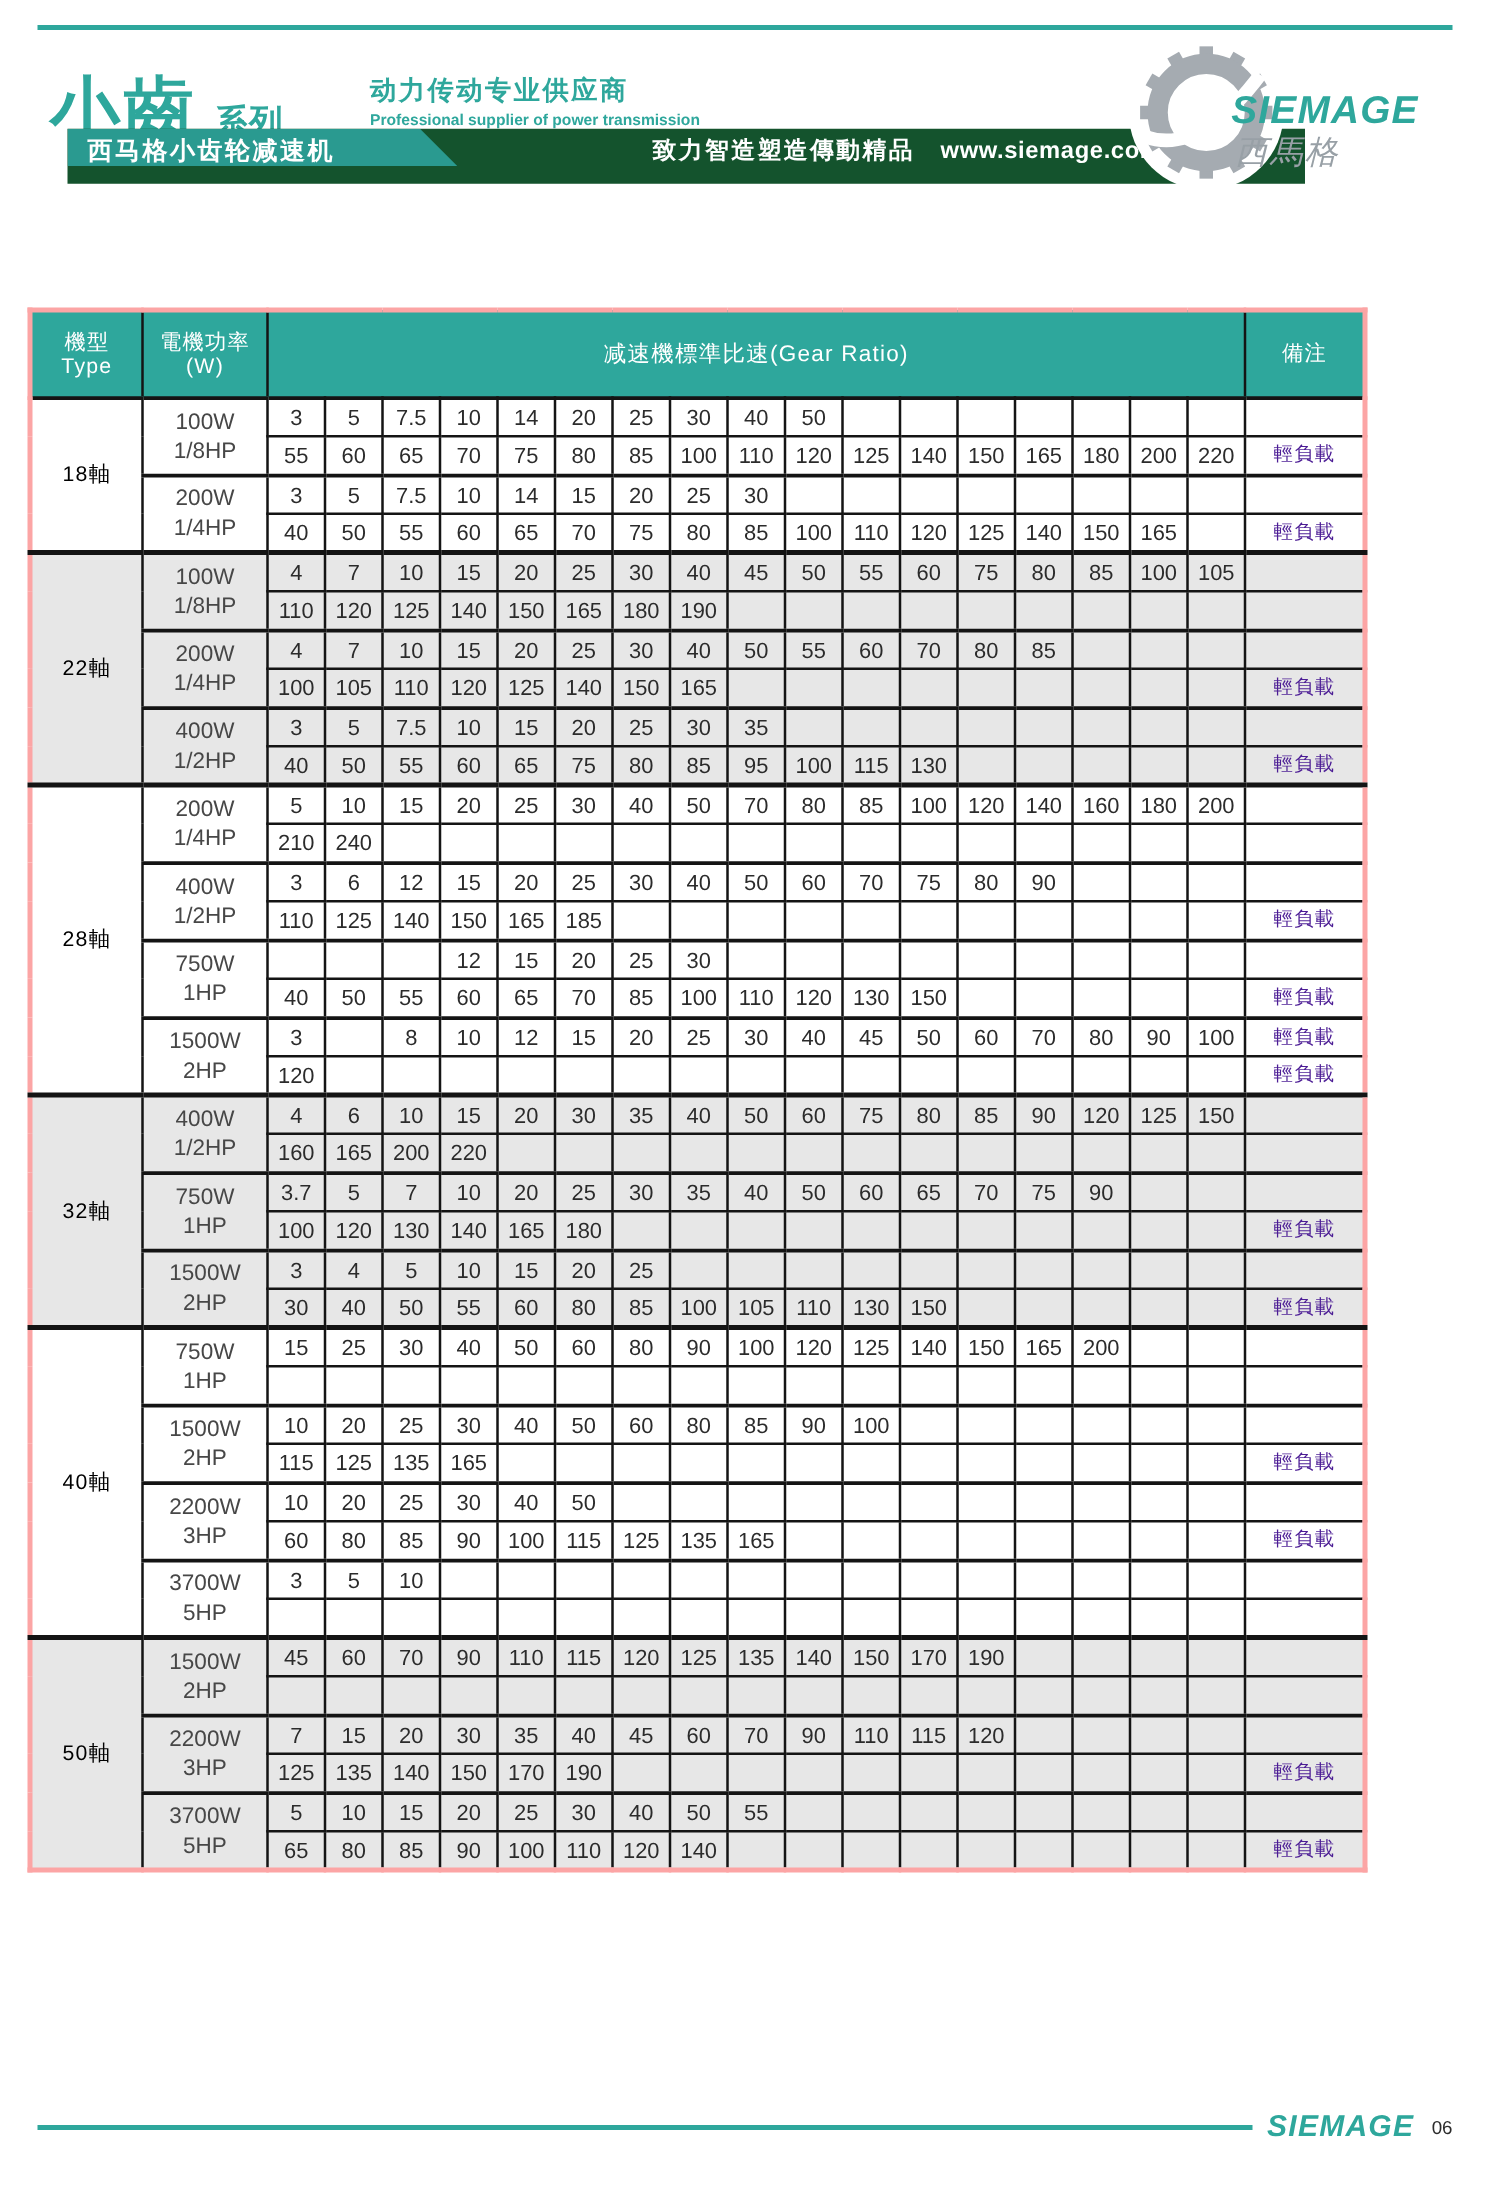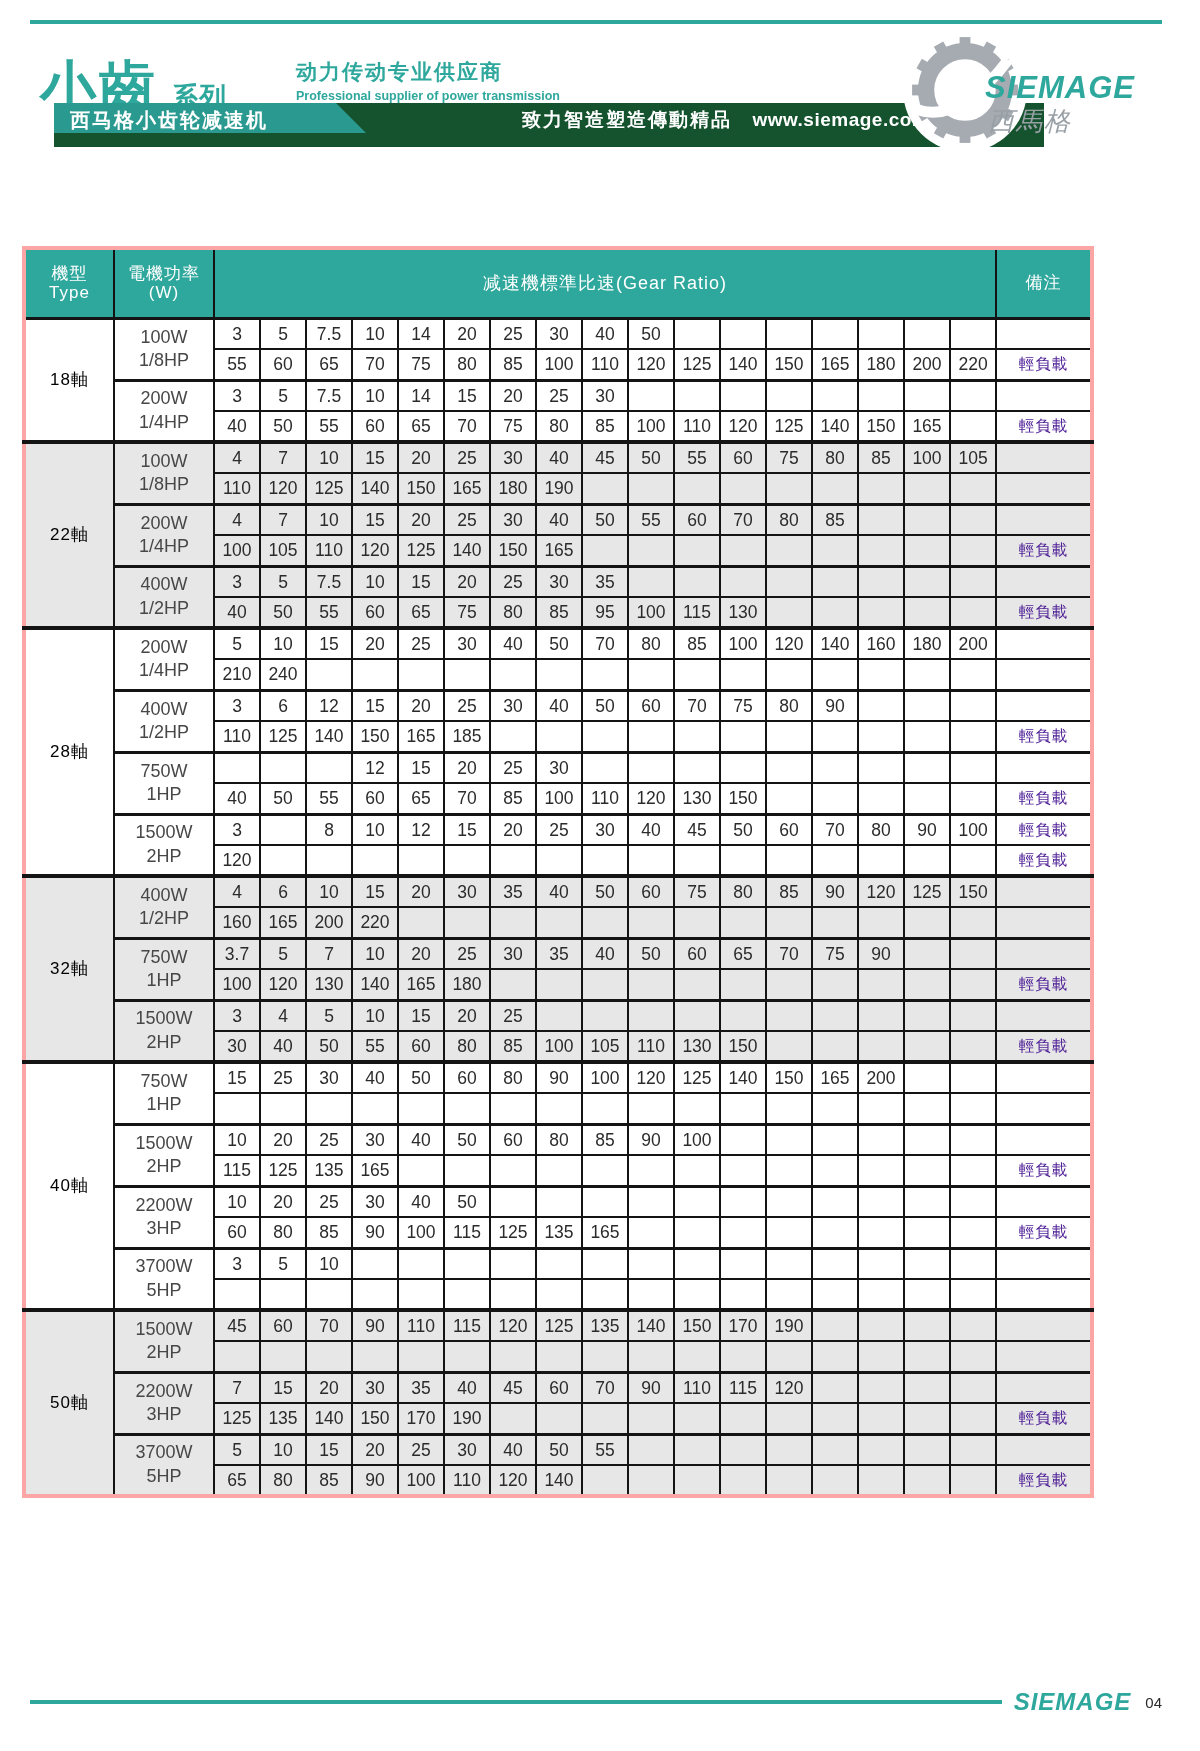--- a/index.html
+++ b/index.html
@@ -982,14 +982,14 @@
         <td class="ratio-cell"></td>
         <td class="ratio-cell"></td>
         <td class="note-cell">輕負載</td>
       </tr>
     </tbody>
 </table>
 
 <div class="footer">
   <div class="footer-line"></div>
   <span class="footer-brand">SIEMAGE</span>
-  <span class="footer-page">04</span>
+  <span class="footer-page">06</span>
 </div>
 
 </body></html>

